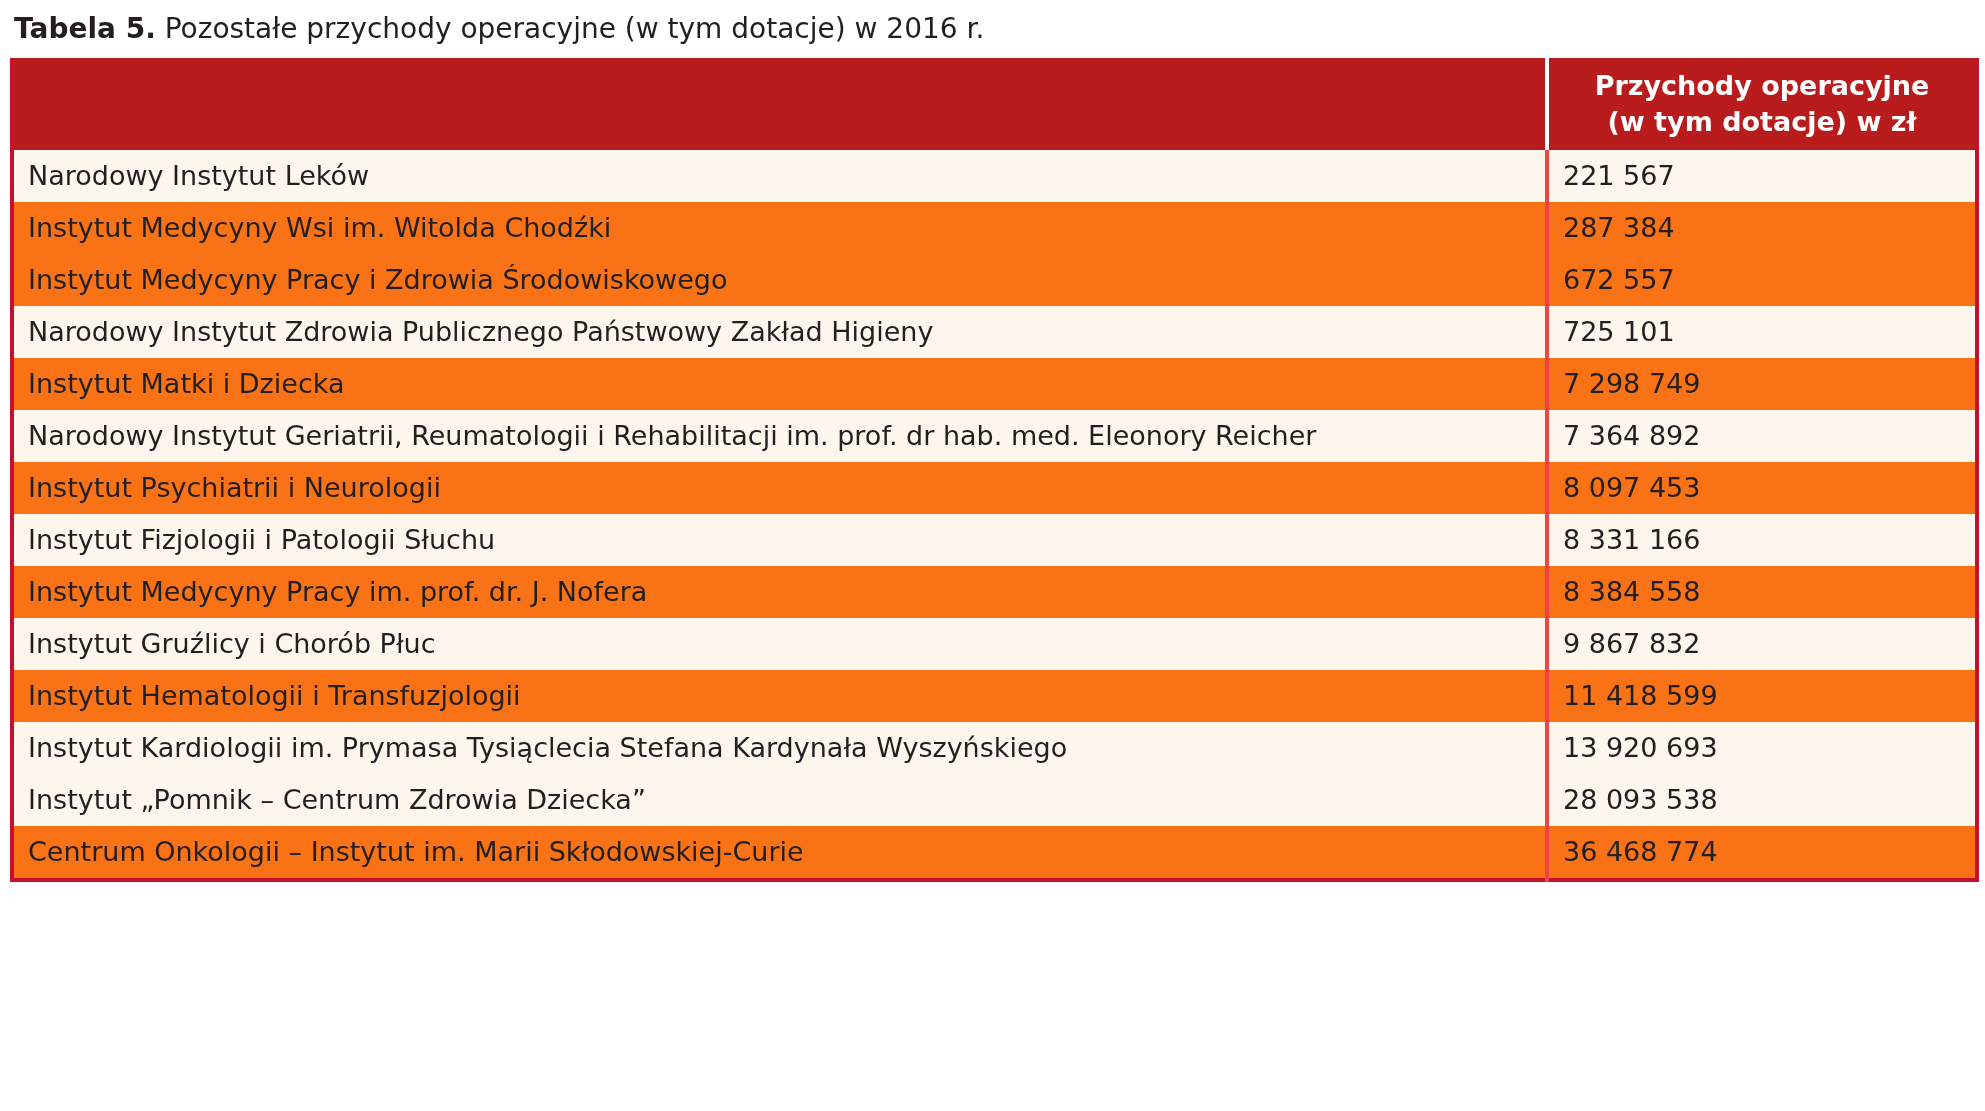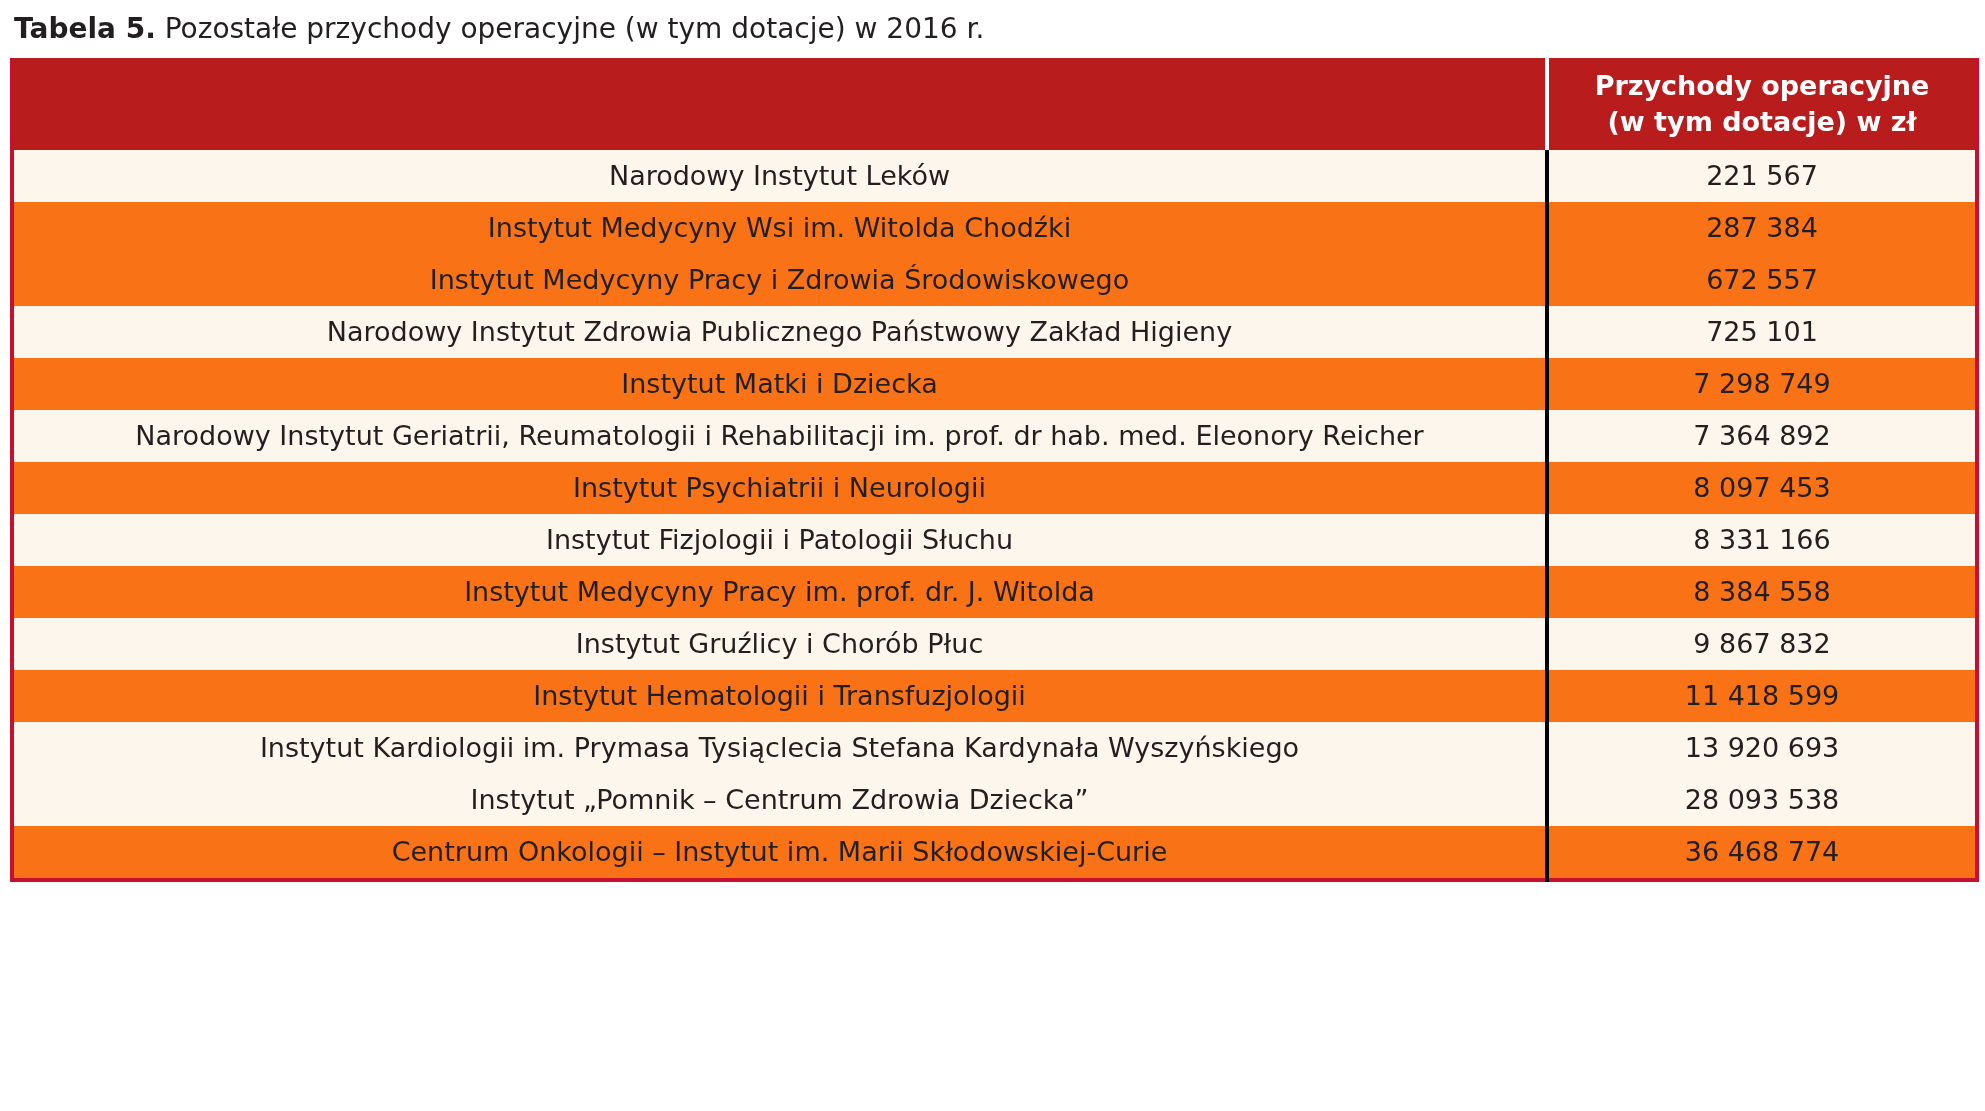--- a/index.html
+++ b/index.html
@@ -56,25 +56,24 @@
     text-align: center;
   }
   tbody td {
     font-size: 27px;
     line-height: 32px;
     padding: 10px 14px;
     vertical-align: middle;
     white-space: nowrap;
   }
   tbody td.cell-name {
-    text-align: center;
-    border-right: 4px solid #000000;
+    text-align: left;
+    border-right: 4px solid #ef4444;
   }
   tbody td.cell-value {
-    text-align: center;
   }
   tbody tr.row-odd td { background: #fdf6ec; }
   tbody tr.row-even td { background: #f97316; }
 </style>
 </head>
 <body>
 
 <div class="page">
 
   <div class="caption">
@@ -122,21 +121,21 @@
         </tr>
         <tr class="row-even">
           <td class="cell-name">Instytut Psychiatrii i Neurologii</td>
           <td class="cell-value">8 097 453</td>
         </tr>
         <tr class="row-odd">
           <td class="cell-name">Instytut Fizjologii i Patologii Słuchu</td>
           <td class="cell-value">8 331 166</td>
         </tr>
         <tr class="row-even">
-          <td class="cell-name">Instytut Medycyny Pracy im. prof. dr. J. Witolda</td>
+          <td class="cell-name">Instytut Medycyny Pracy im. prof. dr. J. Nofera</td>
           <td class="cell-value">8 384 558</td>
         </tr>
         <tr class="row-odd">
           <td class="cell-name">Instytut Gruźlicy i Chorób Płuc</td>
           <td class="cell-value">9 867 832</td>
         </tr>
         <tr class="row-even">
           <td class="cell-name">Instytut Hematologii i Transfuzjologii</td>
           <td class="cell-value">11 418 599</td>
         </tr>

